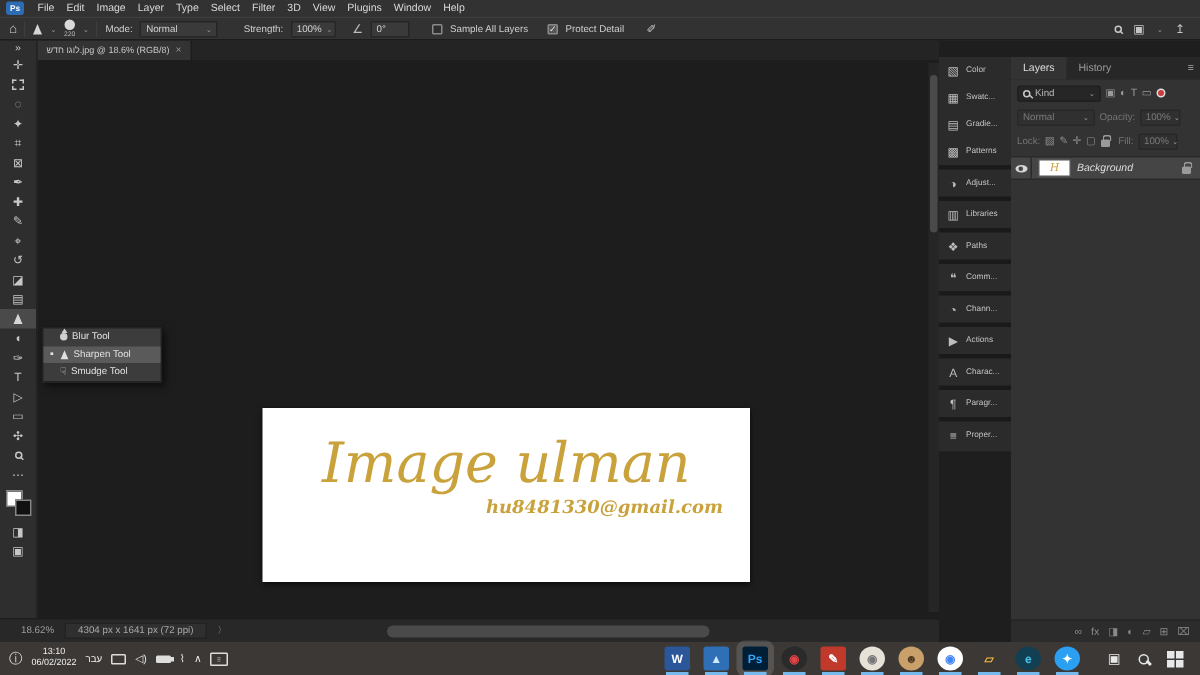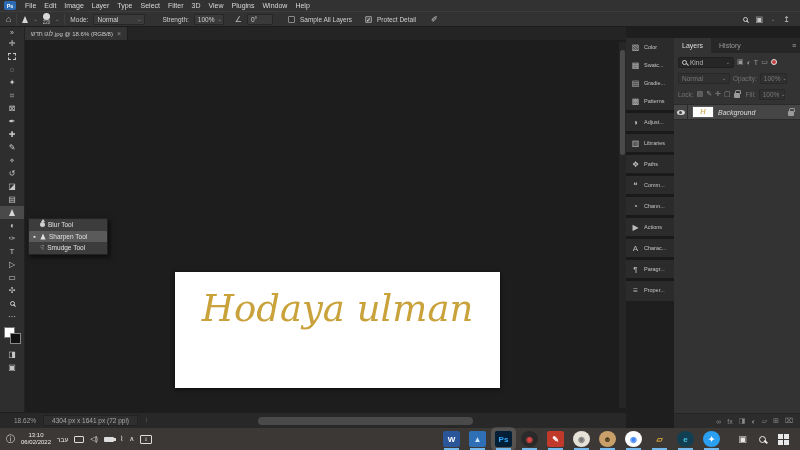--- a/index.html
+++ b/index.html
@@ -251,21 +251,22 @@
   <div class="fgbg">
     <span class="fg"></span>
     <span class="bg"></span>
   </div>
   <div class="tool">◨</div>
   <div class="tool">▣</div>
 </div>
 
 <div class="abs canvas">
   <div class="artboard">
-    <div class="logo-name" style="color:#c9a23c">Hodaya ulman</div>
+    <div class="logo-name" style="color:#c9a23c">Image ulman</div>
+    <div class="logo-email" style="color:#c9a23c">hu8481330@gmail.com</div>
   </div>
   <div class="vscroll">
     <div class="thumb"></div>
   </div>
 </div>
 
 <div class="abs flyout">
   <div class="fly-row">
     <span class="fly-gutter"></span>
     <span class="droplet"></span>

